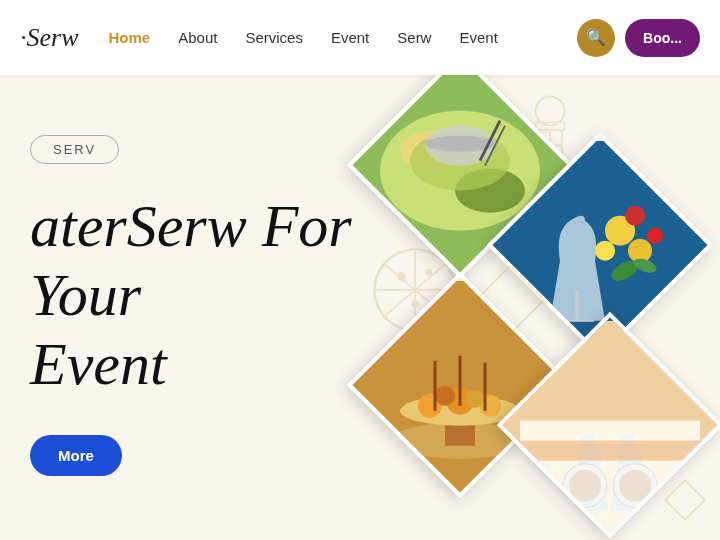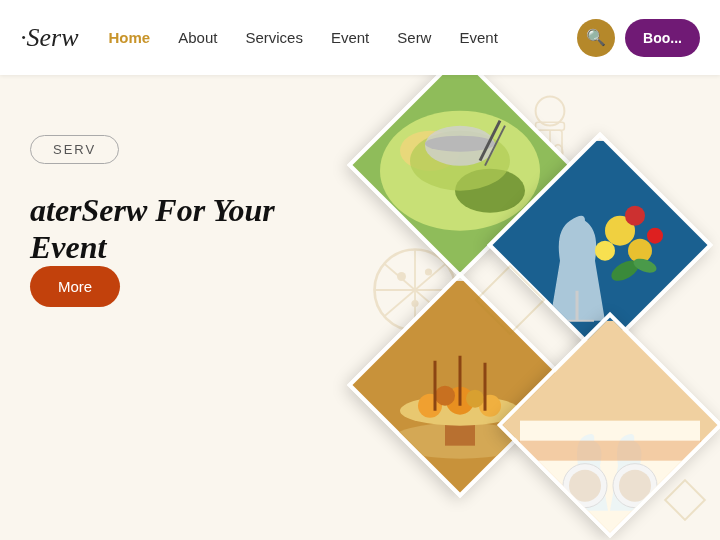--- a/index.html
+++ b/index.html
@@ -127,39 +127,40 @@
       border-radius: 20px;
       padding: 6px 22px;
       font-size: 13px;
       color: #555;
       letter-spacing: 2px;
       margin-bottom: 28px;
       background: transparent;
     }
 
     .hero-title {
-      font-size: 32px;
+      font-size: 60px;
       line-height: 1.15;
       color: #111;
       font-family: 'Georgia', cursive;
       font-style: italic;
-      font-weight: 700;
+      font-weight: 400;
       max-width: 340px;
     }
 
     .more-btn {
+      margin-top: 36px;
       display: inline-block;
-      background: #c2410c;
+      background: #1d4ed8;
       color: #fff;
       border: none;
       border-radius: 24px;
       padding: 12px 28px;
       font-size: 15px;
       cursor: pointer;
-      font-weight: 400;
+      font-weight: 700;
     }
 
     
     .collage {
       position: absolute;
       right: -20px;
       top: -10px;
       width: 420px;
       height: 480px;
     }

